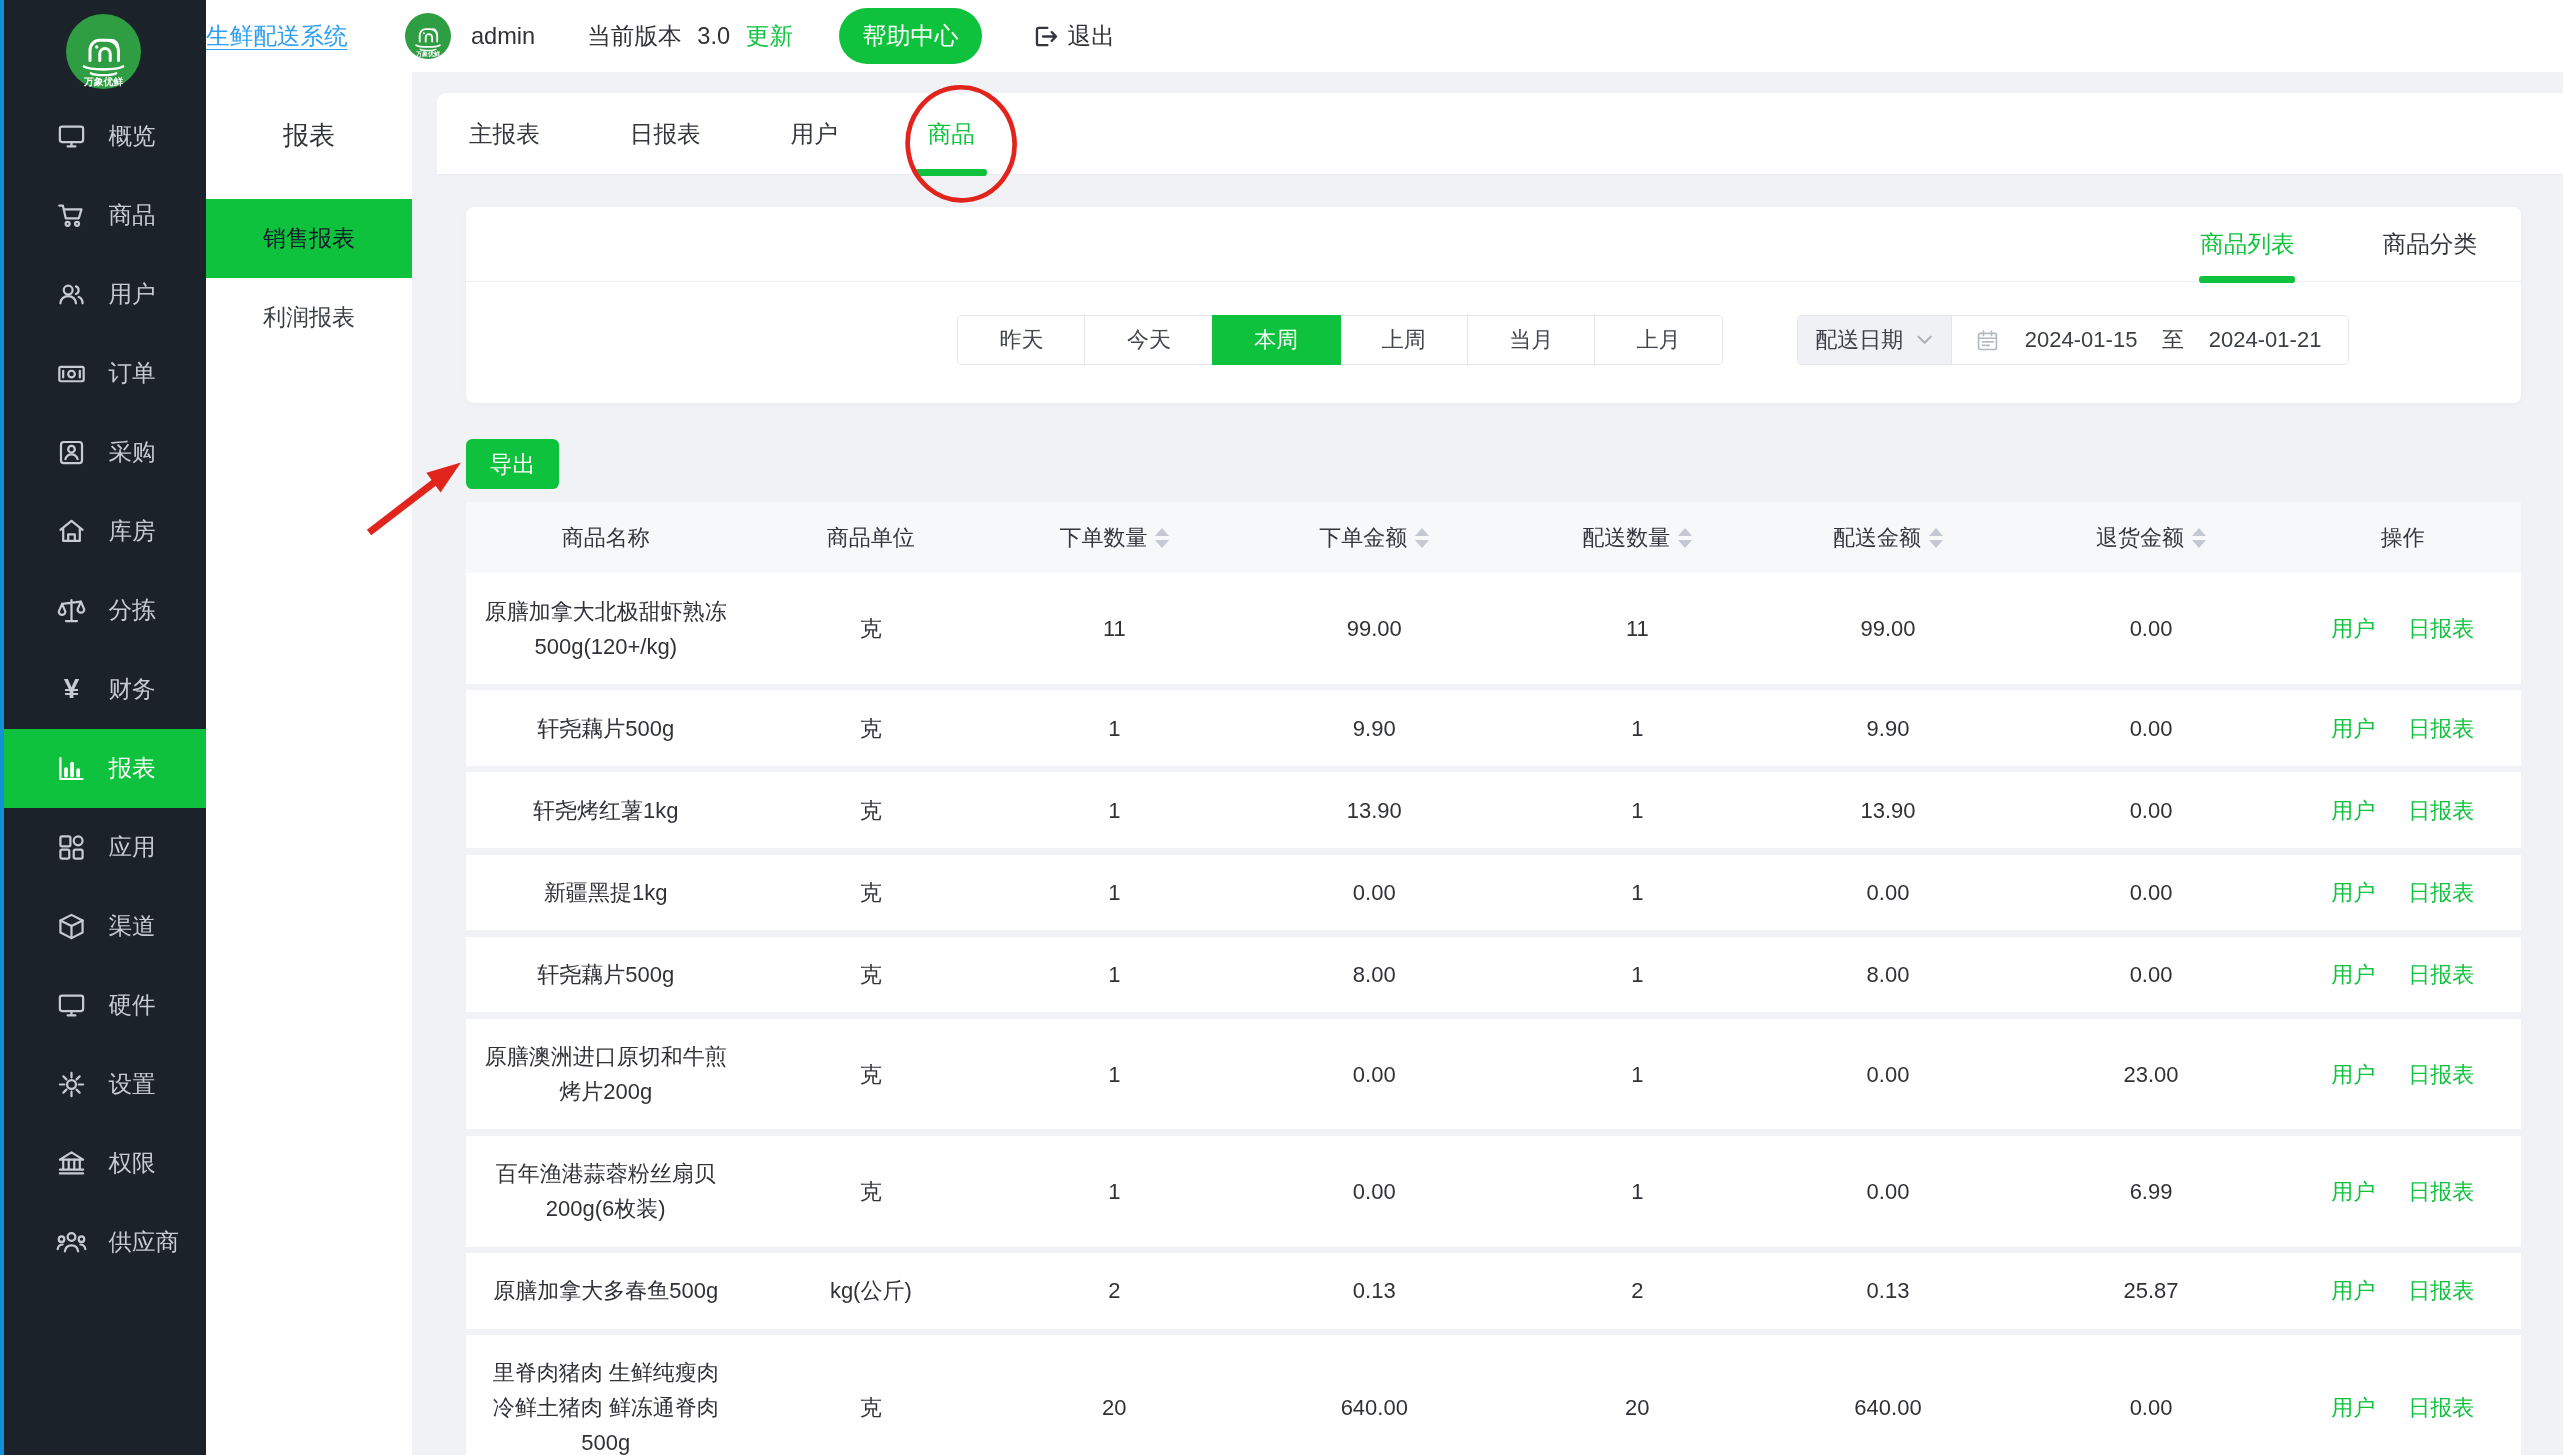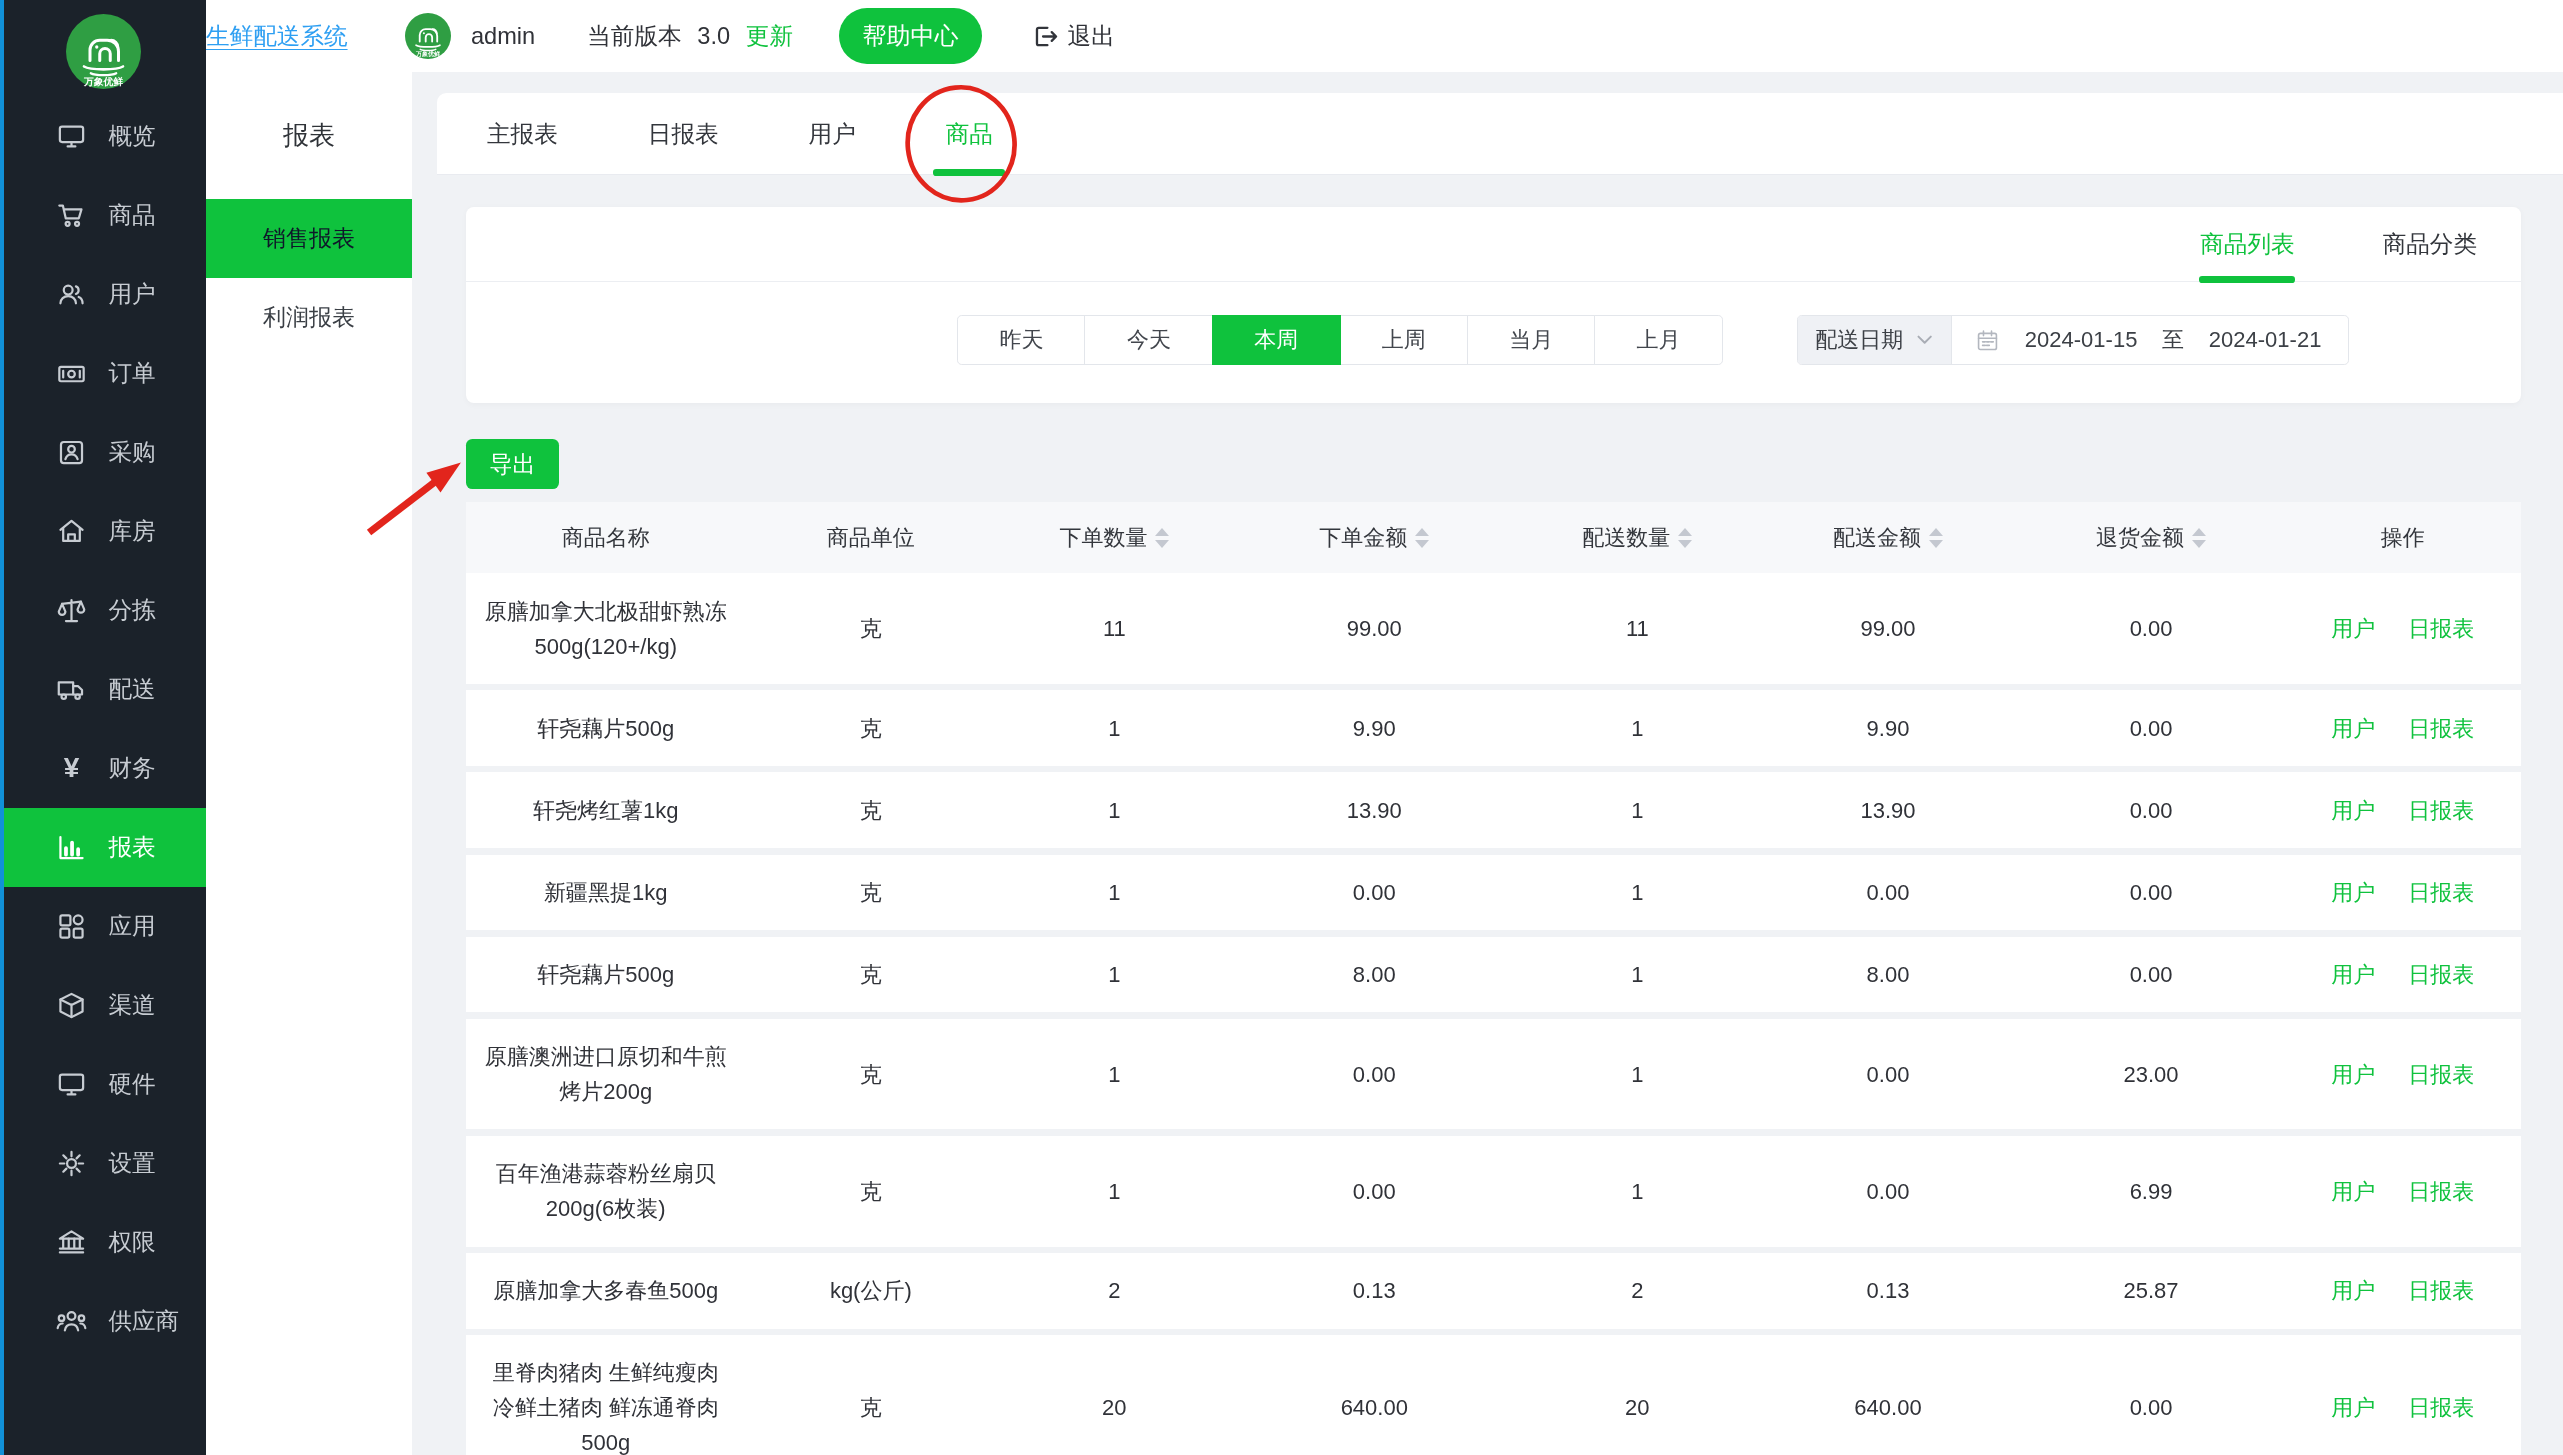--- a/index.html
+++ b/index.html
@@ -45,21 +45,21 @@
   
   .submenu{width:206px;flex-shrink:0;background:#fff;}
   .submenu-title{height:127px;display:flex;align-items:center;justify-content:center;font-size:26px;color:#2f3338;}
   .sub-item{height:79px;display:flex;align-items:center;justify-content:center;font-size:23px;color:#3a3f45;cursor:pointer;}
   .sub-item.active{background:var(--green);color:#0f172a;}
 
   
   .content{flex:1;min-width:0;background:var(--page-bg);position:relative;}
 
   .tabcard{margin:21px 0 0 25px;background:#fff;height:82px;border-radius:9.4px 0 0 0;
-           border-bottom:1.6px solid #e9ebf0;display:flex;align-items:stretch;padding-left:50px;}
+           border-bottom:1.6px solid #e9ebf0;display:flex;align-items:stretch;padding-left:32px;}
   .tab{position:relative;display:flex;align-items:center;margin-right:90px;font-size:23.6px;color:#33363c;cursor:pointer;}
   .tab.active{color:var(--green);}
   .tab.active .tab-bar{position:absolute;left:50%;transform:translateX(-50%);bottom:-1.6px;width:72px;height:6.3px;border-radius:3.1px;background:var(--green);}
 
   .filtercard{margin:32px 42px 0 54px;background:#fff;border-radius:7.9px;box-shadow:0 1.6px 6.3px rgba(0,0,0,.03);}
   .listtabs{height:75px;display:flex;justify-content:flex-end;border-bottom:1.6px solid #eceef2;text-align:right;}
   .listtab{position:relative;display:flex;align-items:center;padding:0 44px;font-size:23.6px;color:#33363c;cursor:pointer;}
   .listtab.active{color:var(--green);}
   .listtab.active .tab-bar{position:absolute;left:50%;transform:translateX(-50%);bottom:-1.6px;width:96px;height:6.3px;border-radius:3.1px;background:var(--green);}
 
@@ -180,31 +180,20 @@
           <span class="side-label">库房</span>
         </div>
         <div class="side-item">
           <span class="side-icon">
             <svg viewBox="0 0 28 28" fill="none" stroke="currentColor" stroke-width="2" stroke-linecap="round" stroke-linejoin="round">
               <path d="M14 4.5v19M9 23.5h10M5.5 8l17-2"></path>
               <path d="M2.5 15a3 3 0 0 0 6 0L5.5 8zM19.5 13a3 3 0 0 0 6 0L22.5 6z"></path>
             </svg>
           </span>
           <span class="side-label">分拣</span>
-        </div>
-        <div class="side-item">
-          <span class="side-icon">
-            <svg viewBox="0 0 28 28" fill="none" stroke="currentColor" stroke-width="2" stroke-linecap="round" stroke-linejoin="round">
-              <path d="M2.5 7.5h13v11h-13z"></path>
-              <path d="M15.5 11h4.5l3.5 3.5v4h-8"></path>
-              <circle cx="7" cy="20.5" r="2"></circle>
-              <circle cx="19.5" cy="20.5" r="2"></circle>
-            </svg>
-          </span>
-          <span class="side-label">配送</span>
         </div>
         <div class="side-item">
           <span class="side-icon">
             <span class="yen">¥</span>
           </span>
           <span class="side-label">财务</span>
         </div>
         <div class="side-item active">
           <span class="side-icon">
             <svg viewBox="0 0 28 28" fill="none" stroke="currentColor" stroke-width="2" stroke-linecap="round" stroke-linejoin="round">

